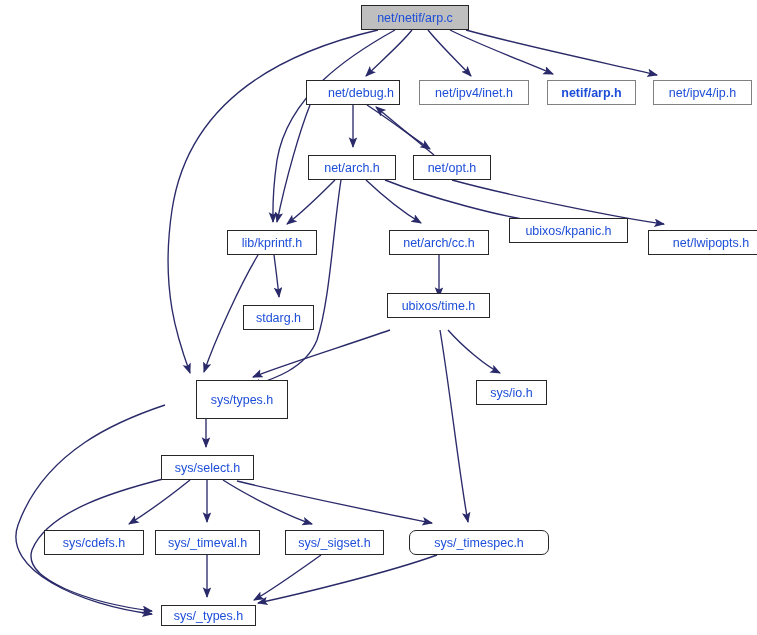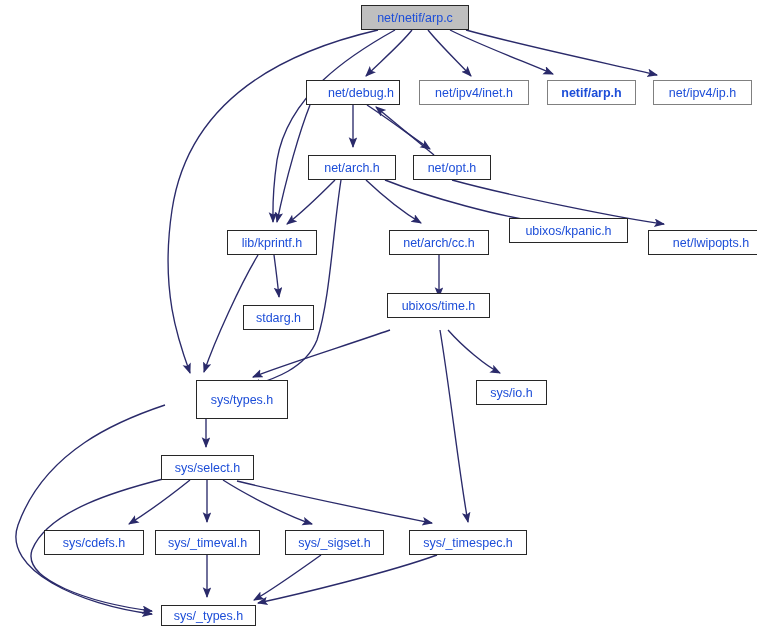--- a/index.html
+++ b/index.html
@@ -71,16 +71,16 @@
       <div class="node solid" style="left: 509px; top: 218px; width: 119px; height: 25px;">ubixos/kpanic.h</div>
       <div class="node solid" style="left: 648px; top: 230px; width: 126px; height: 25px;">net/lwipopts.h</div>
       <div class="node solid" style="left: 243px; top: 305px; width: 71px; height: 25px;">stdarg.h</div>
       <div class="node solid" style="left: 387px; top: 293px; width: 103px; height: 25px;">ubixos/time.h</div>
       <div class="node solid" style="left: 160px; top: 380px; width: 92px; height: 39px; margin-left: 36px;">sys/types.h</div>
       <div class="node solid" style="left: 476px; top: 380px; width: 71px; height: 25px;">sys/io.h</div>
       <div class="node solid" style="left: 161px; top: 455px; width: 93px; height: 25px;">sys/select.h</div>
       <div class="node solid" style="left: 44px; top: 530px; width: 100px; height: 25px;">sys/cdefs.h</div>
       <div class="node solid" style="left: 155px; top: 530px; width: 105px; height: 25px;">sys/_timeval.h</div>
       <div class="node solid" style="left: 285px; top: 530px; width: 99px; height: 25px;">sys/_sigset.h</div>
-      <div class="node solid" style="left: 409px; top: 530px; width: 118px; height: 25px;">sys/_timespec.h</div>
+      <div class="node solid" style="left: 409px; top: 530px; width: 140px; height: 25px; border-radius: 7px;">sys/_timespec.h</div>
       <div class="node solid" style="left: 161px; top: 605px; width: 95px; height: 21px;">sys/_types.h</div>
     </div>
 </div>
 
 </body></html>

